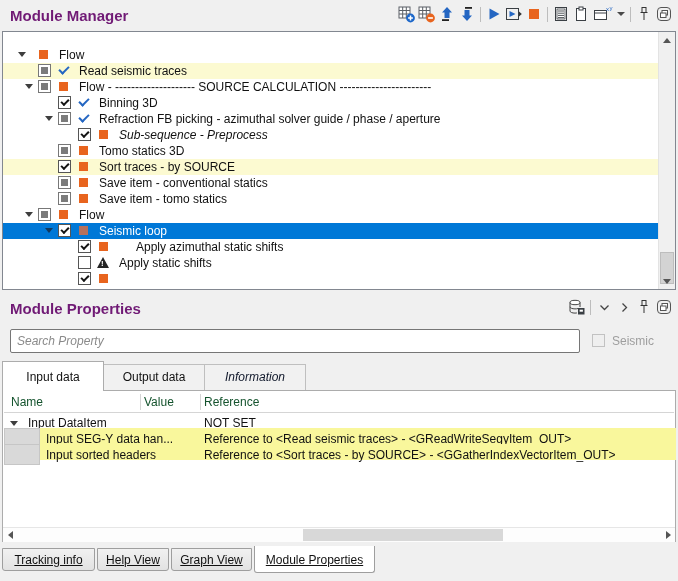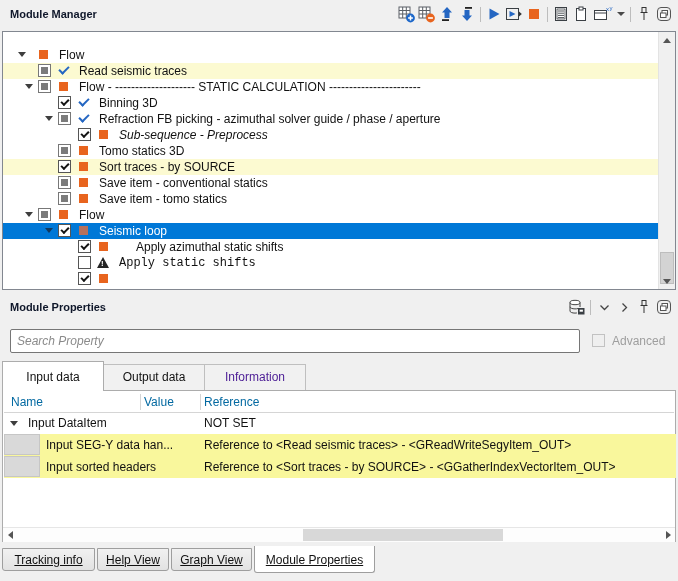--- a/index.html
+++ b/index.html
@@ -1,19 +1,19 @@
 <!DOCTYPE html>
 <html><head>
 <meta charset="utf-8">
 <style>
   html,body{margin:0;padding:0;}
   body{width:678px;height:581px;background:#F0F0F0;font-family:"Liberation Sans",sans-serif;font-size:12px;color:#111;position:relative;overflow:hidden;}
   .abs{position:absolute;}
   
-  .panel-title{font-weight:bold;font-size:11px;color:#0f172a;}
+  .panel-title{font-weight:bold;font-size:15px;color:#701a75;}
   .toolbar{display:flex;align-items:center;}
   .tbtn{width:20px;height:20px;display:flex;align-items:center;justify-content:center;}
   .tsep{width:1px;height:15px;background:#BDBDBD;margin:0 3px;}
   .caret{width:0;height:0;border-left:4px solid transparent;border-right:4px solid transparent;border-top:4px solid #4A4A4A;margin:0 2px;}
   
   .tree-panel{left:2px;top:31px;width:674px;height:259px;background:#fff;border:1px solid #828790;box-sizing:border-box;}
   .tree-body{position:absolute;left:0;top:0;right:17px;bottom:0;overflow:hidden;padding-top:15px;}
   .trow{position:relative;height:16px;}
   .trow.yellow{background:#FCFAD1;}
   .trow.selected{background:#0078D7;color:#fff;}
@@ -39,28 +39,28 @@
   
   .search-input{left:10px;top:329px;width:556px;height:22px;border:1px solid #767676;border-radius:2px;padding:0 6px;font-family:"Liberation Sans",sans-serif;font-size:12px;background:#fff;}
   .search-input::placeholder{font-style:italic;color:#8A8A8A;}
   .adv-box{left:592px;top:334px;width:13px;height:13px;background:#EFEFEF;border:1px solid #C2C2C2;box-sizing:border-box;}
   .adv-label{left:612px;top:334px;color:#9E9E9E;line-height:14px;}
   
   .tabs{left:2px;top:361px;height:29px;display:flex;}
   .tab{width:102px;box-sizing:border-box;text-align:center;background:#F1F1F1;border:1px solid #BFBFBF;border-bottom:none;margin-top:3px;height:26px;line-height:25px;margin-left:-1px;}
   .tab:first-child{margin-left:0;}
   .tab.active{background:#fff;border:1px solid #ACACAC;border-bottom:none;margin-top:0;height:30px;line-height:31px;position:relative;z-index:3;}
-  .tab.disabled{color:#4c1d95;}
+  .tab.disabled{color:#0f172a;font-style:italic;}
   
   .tab-frame{left:2px;top:390px;width:674px;height:152px;background:#fff;border:1px solid #ACACAC;box-sizing:border-box;}
   .tbl-head{position:absolute;left:1px;top:1px;width:670px;height:20px;border-bottom:1px solid #D5D5D5;}
-  .th{position:absolute;top:0;line-height:20px;color:#0369a1;}
+  .th{position:absolute;top:0;line-height:20px;color:#14532d;}
   .colsep{position:absolute;top:2px;bottom:2px;width:1px;background:#D5D5D5;}
   .tbl-body{position:absolute;left:1px;top:21px;width:672px;}
-  .prow{position:relative;height:22px;line-height:22px;}
+  .prow{position:relative;height:16px;line-height:22px;}
   .prow.yellow{background:#F9F79C;}
   .pexp{position:absolute;left:6px;top:9px;width:0;height:0;border-left:4px solid transparent;border-right:4px solid transparent;border-top:5px solid #3E3E3E;}
   .indent-cell{position:absolute;left:0;top:0;width:36px;height:21px;background:#D9D9D9;border:1px solid #C6C6C6;box-sizing:border-box;}
   .pc{position:absolute;top:0;white-space:nowrap;}
   
   .hscroll{left:3px;top:527px;width:672px;height:14px;background:#FDFDFD;border-top:1px solid #E6E6E6;}
   .harrow{position:absolute;top:0;width:14px;height:14px;display:flex;align-items:center;justify-content:center;}
   .tri-left{width:0;height:0;border-top:4px solid transparent;border-bottom:4px solid transparent;border-right:5px solid #555;}
   .tri-right{width:0;height:0;border-top:4px solid transparent;border-bottom:4px solid transparent;border-left:5px solid #555;}
   .hthumb{position:absolute;left:300px;top:1px;width:200px;height:12px;background:#D8D8D8;}
@@ -173,21 +173,21 @@
       </div>
       <div class="trow yellow">
         <span class="tcb partial" style="left: 35px;"></span>
         <span class="tic-bluecheck" style="left: 56px;"></span>
         <span class="tlabel" style="left: 76px;">Read seismic traces</span>
       </div>
       <div class="trow">
         <span class="texp" style="left: 22px;"></span>
         <span class="tcb partial" style="left: 35px;"></span>
         <span class="tic-sq" style="left: 56px;"></span>
-        <span class="tlabel" style="left: 76px;">Flow - -------------------- STATIC CALCULATION -----------------------</span>
+        <span class="tlabel" style="left: 76px;">Flow - -------------------- SOURCE CALCULATION -----------------------</span>
       </div>
       <div class="trow">
         <span class="tcb checked" style="left: 55px;"></span>
         <span class="tic-bluecheck" style="left: 76px;"></span>
         <span class="tlabel" style="left: 96px;">Binning 3D</span>
       </div>
       <div class="trow">
         <span class="texp" style="left: 42px;"></span>
         <span class="tcb partial" style="left: 55px;"></span>
         <span class="tic-bluecheck" style="left: 76px;"></span>
@@ -231,21 +231,21 @@
         <span class="tlabel" style="left: 96px;">Seismic loop</span>
       </div>
       <div class="trow">
         <span class="tcb checked" style="left: 75px;"></span>
         <span class="tic-sq" style="left: 96px;"></span>
         <span class="tlabel" style="left: 133px;">Apply azimuthal static shifts</span>
       </div>
       <div class="trow">
         <span class="tcb unchecked" style="left: 75px;"></span>
         <span class="tic-warn" style="left: 94px;"></span>
-        <span class="tlabel" style="left: 116px; font-family: Liberation Mono, monospace;">Apply static shifts</span>
+        <span class="tlabel" style="left: 116px;">Apply static shifts</span>
       </div>
       <div class="trow">
         <span class="tcb checked" style="left: 75px;"></span>
         <span class="tic-sq" style="left: 96px;"></span>
       </div>
     </div>
   <div class="vscroll">
     <span class="varrow" style="top:0;">
         <span class="tri-up"></span>
       </span>
@@ -291,21 +291,21 @@
     <svg width="16" height="16" viewBox="0 0 16 16">
         <rect x="1.5" y="1.5" width="13" height="13" rx="3.5" fill="none" stroke="#555"></rect>
         <rect x="6" y="4.5" width="5.5" height="4.5" fill="#fff" stroke="#555"></rect>
         <rect x="4.5" y="7" width="5.5" height="4.5" fill="#fff" stroke="#555"></rect>
       </svg>
   </span>
 </div>
 
 <input class="abs search-input" type="text" placeholder="Search Property" style="">
 <span class="abs adv-box"></span>
-<span class="abs adv-label">Advanced</span>
+<span class="abs adv-label">Seismic</span>
 
 <div class="abs tabs" id="mp-tabs">
     <span class="tab active">Input data</span>
     <span class="tab">Output data</span>
     <span class="tab disabled">Information</span>
   </div>
 
 <div class="abs tab-frame">
   <div class="tbl-head">
     <span class="th" style="left:7px;">Name</span>

